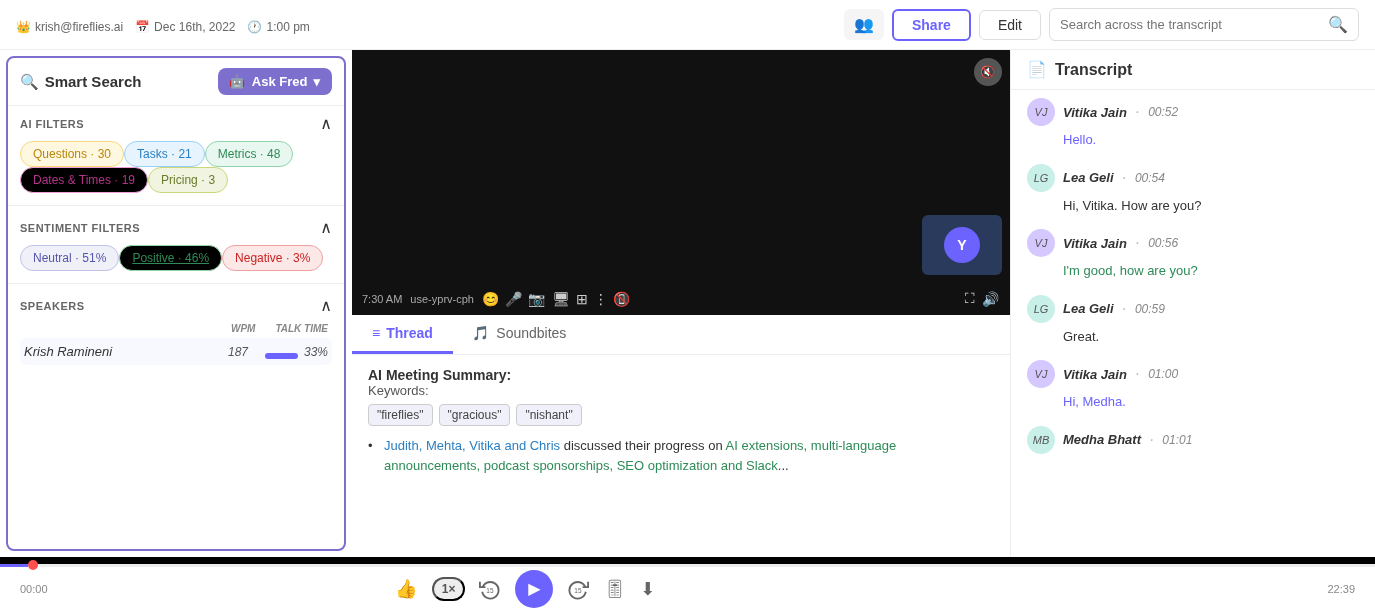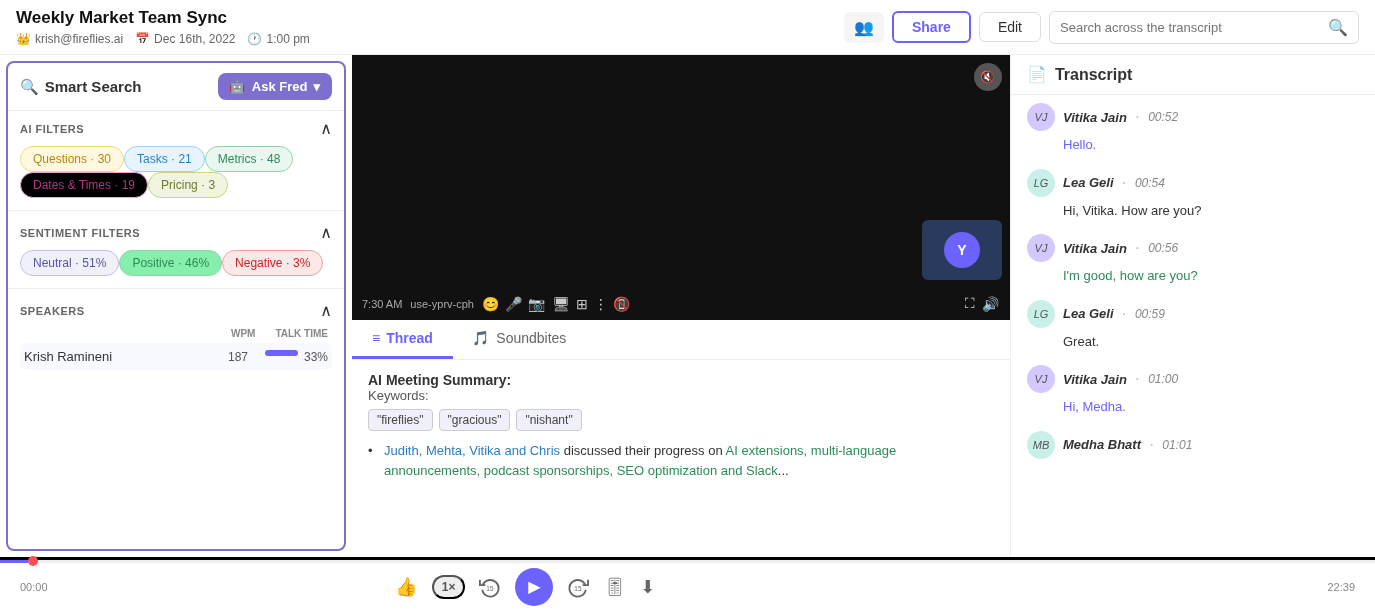--- a/index.html
+++ b/index.html
@@ -36,29 +36,29 @@
     .chip { border-radius: 20px; padding: 5px 12px; font-size: 12px; cursor: pointer; border: 1px solid transparent; }
     .chip-yellow { background: #fff8e1; color: #b8860b; border-color: #f5d97a; }
     .chip-blue { background: #e8f4fd; color: #2a7fc1; border-color: #9bd0f5; }
     .chip-green { background: #e8f8f0; color: #2e8b57; border-color: #90d4a8; }
     .chip-pink { background: #000000; color: #b5338a; border-color: #f0a0d8; }
     .chip-olive { background: #f0f4e0; color: #6b7c2d; border-color: #c8d87a; }
 
     .divider { height: 1px; background: #eee; margin: 4px 0; }
 
     .chip-neutral { background: #f0f0f8; color: #5555aa; border-color: #c0c0e8; }
-    .chip-positive { background: #86efac; color: #2e8b57; border-color: #90d4a8; }
+    .chip-positive { background: #000000; color: #2e8b57; border-color: #90d4a8; text-decoration: underline; }
     .chip-negative { background: #fde8e8; color: #cc2222; border-color: #f0a0a0; }
 
-    .speakers-table { width: 100%; font-size: 12px; }
+    .speakers-table { width: 100%; font-size: 12px; font-style: italic; }
     .speakers-table-header { display: flex; justify-content: flex-end; gap: 20px; color: #888; font-size: 10px; font-weight: 700; text-transform: uppercase; padding: 0 4px 4px; }
     .speaker-row { display: flex; align-items: center; padding: 6px 4px; border-radius: 6px; background: #f8f8ff; margin-bottom: 16px; }
     .speaker-name { flex: 1; font-size: 13px; font-weight: 500; }
     .speaker-wpm { width: 40px; text-align: right; color: #555; }
-    .speaker-bar-container { width: 80px; display: flex; align-items: flex-start; gap: 6px; justify-content: flex-end; }
+    .speaker-bar-container { width: 80px; display: flex; align-items: flex-end; gap: 6px; justify-content: flex-end; }
     .speaker-bar { height: 6px; border-radius: 3px; background: #6c63ff; }
     .speaker-pct { font-size: 12px; color: #555; }
 
     
     .middle-area { flex: 1; display: flex; flex-direction: column; overflow: hidden; }
     .video-section { background: #111; height: 265px; position: relative; flex-shrink: 0; }
     .video-overlay-mute { position: absolute; top: 8px; right: 8px; background: #555; border-radius: 50%; width: 28px; height: 28px; display: flex; align-items: center; justify-content: center; }
     .video-pip { position: absolute; bottom: 40px; right: 8px; width: 80px; height: 60px; background: #2a3a5c; border-radius: 6px; display: flex; align-items: center; justify-content: center; }
     .video-pip-avatar { width: 36px; height: 36px; border-radius: 50%; background: #6c63ff; display: flex; align-items: center; justify-content: center; color: #fff; font-size: 14px; font-weight: 700; }
     .video-controls-bar { position: absolute; bottom: 4px; left: 0; right: 0; display: flex; align-items: center; gap: 8px; padding: 4px 10px; }
@@ -91,39 +91,38 @@
     .entry-avatar { width: 28px; height: 28px; border-radius: 50%; background: #d4c8ff; display: flex; align-items: center; justify-content: center; font-size: 11px; color: #555; flex-shrink: 0; }
     .entry-avatar-teal { background: #c8f0e8; }
     .entry-name { font-size: 13px; font-weight: 600; color: #333; }
     .entry-time { font-size: 12px; color: #888; }
     .entry-dot { color: #bbb; }
     .entry-text { font-size: 13px; color: #333; padding-left: 36px; line-height: 1.5; }
     .text-blue { color: #6c63ff; }
     .text-green { color: #2e8b57; }
 
     
-    .playback-bar { height: 56px; border-top: 3px solid #000000; display: flex; align-items: center; gap: 16px; padding: 0 20px; background: #fff; position: relative; }
+    .playback-bar { height: 56px; border-top: 7px solid #000000; display: flex; align-items: center; gap: 16px; padding: 0 20px; background: #fff; position: relative; }
     .progress-track { position: absolute; top: 0; left: 0; right: 0; height: 3px; background: #eee; }
     .progress-fill { height: 3px; background: #6c63ff; width: 2%; }
     .progress-dot { position: absolute; left: 2%; top: -4px; width: 10px; height: 10px; border-radius: 50%; background: #ff4f4f; }
     .time-left { font-size: 11px; color: #888; min-width: 35px; }
     .time-right { font-size: 11px; color: #888; min-width: 35px; text-align: right; margin-left: auto; }
     .playback-controls { display: flex; align-items: center; gap: 14px; margin: 0 auto; }
     .ctrl-btn { background: none; border: none; cursor: pointer; font-size: 18px; color: #666; display: flex; align-items: center; justify-content: center; }
     .play-btn { background: #6c63ff; border: none; width: 38px; height: 38px; border-radius: 50%; display: flex; align-items: center; justify-content: center; cursor: pointer; color: #fff; font-size: 16px; }
     .speed-badge { background: #eee; border-radius: 20px; padding: 3px 8px; font-size: 12px; font-weight: 600; color: #555; cursor: pointer; }
   </style>
 </head>
 <body>
 
 <div class="app-container">
 
   <div class="header">
     <div class="header-left">
-      <div class="page-title">Weekly Market Team Sync</div>
       <div class="header-meta">
         <span class="header-meta-item">
           <span>👑</span>
           <span>krish@fireflies.ai</span>
         </span>
         <span class="header-meta-item">
           <span>📅</span>
           <span>Dec 16th, 2022</span>
         </span>
         <span class="header-meta-item">

